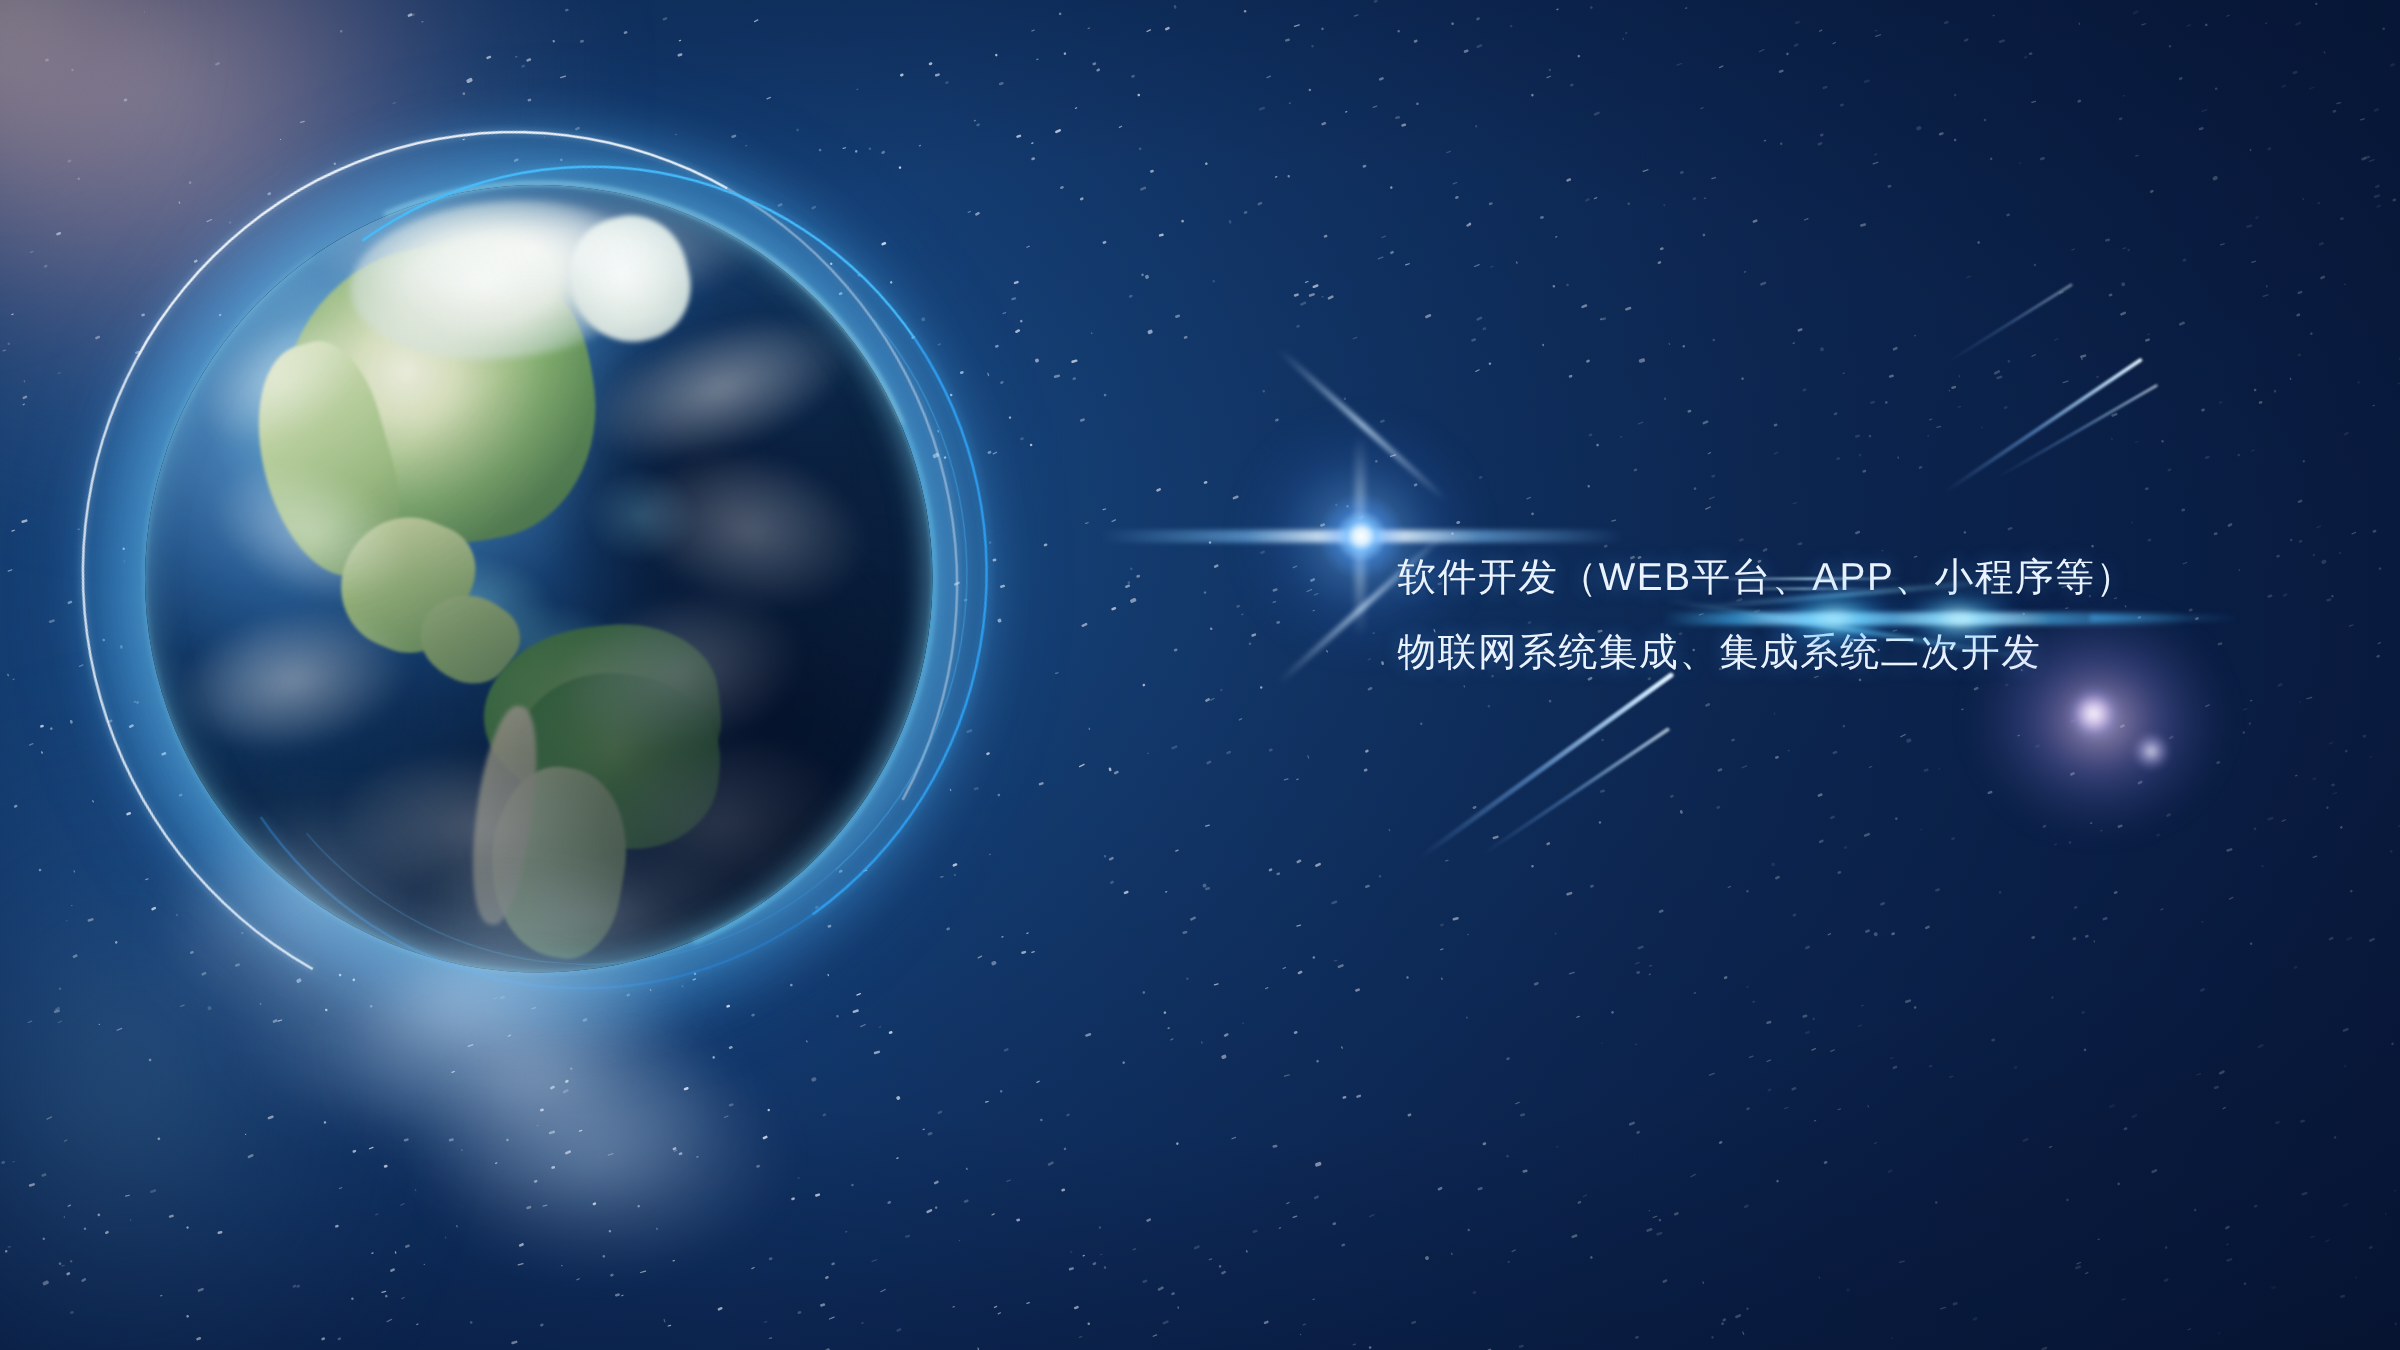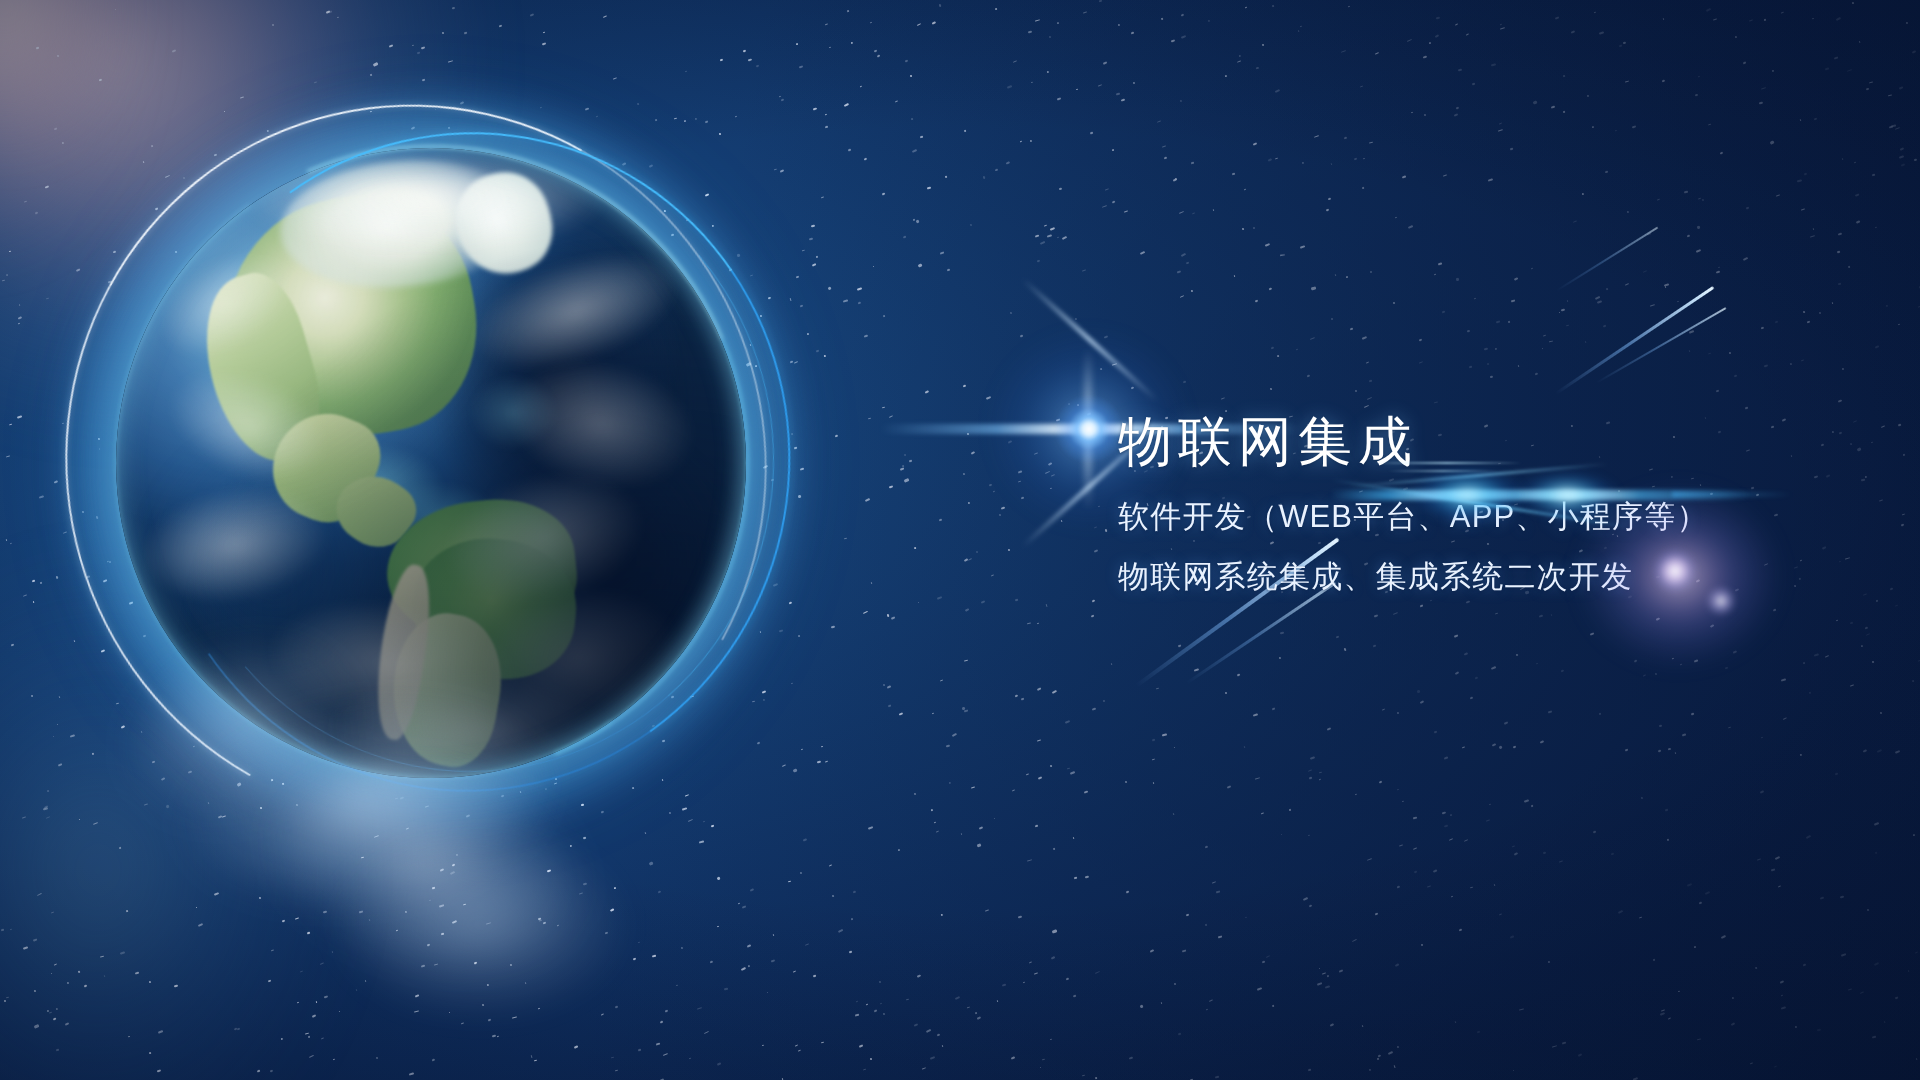--- a/index.html
+++ b/index.html
@@ -1698,21 +1698,20 @@
   <div class="mist mist4"></div>
 
   <div class="flare star-halo"></div>
   <div class="flare star-ray1"></div>
   <div class="flare star-ray2"></div>
   <div class="flare star-vbar"></div>
   <div class="flare star-hbar"></div>
   <div class="flare star-core"></div>
 
   <div id="copy">
-    <div class="title">物联网集成</div>
     <div class="sub">
       <span class="line">软件开发（WEB平台、APP、小程序等）</span>
       <span class="line">物联网系统集成、集成系统二次开发</span>
     </div>
   </div>
 
   <div class="flare flare3-magenta"></div>
   <div class="flare flare2-streakB"></div>
   <div class="flare flare2-streakA"></div>
   <div class="flare flare2-dash1"></div>

